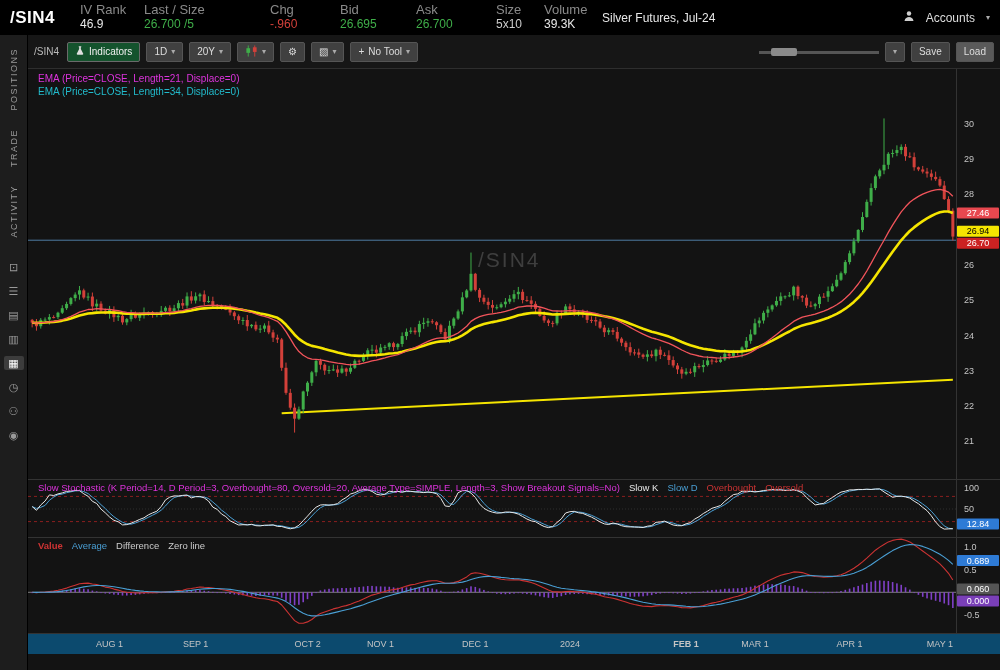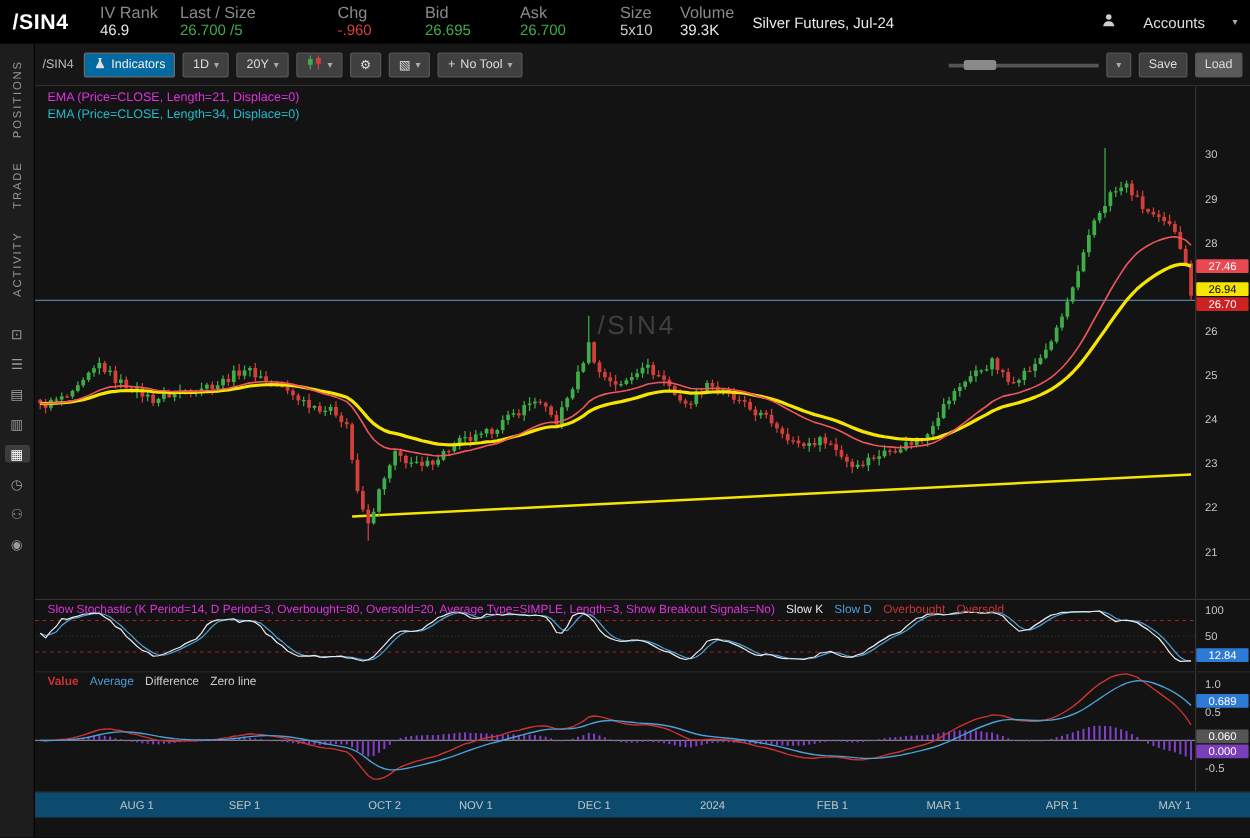--- a/index.html
+++ b/index.html
@@ -12,35 +12,35 @@
   .stats{display:flex;gap:14px;align-items:center}
   .stat{display:flex;flex-direction:column;justify-content:center;line-height:1.15}
   .stat .lbl{font-size:13px;color:#8a8a8a}
   .stat .val{font-size:12px}
   .stats .stat:nth-child(1){min-width:50px}.stats .stat:nth-child(2){min-width:112px}
   .stats .stat:nth-child(3){min-width:56px}.stats .stat:nth-child(4){min-width:62px}
   .stats .stat:nth-child(5){min-width:66px}.stats .stat:nth-child(6){min-width:34px}
   .stats .stat:nth-child(7){min-width:44px}
   .desc{color:#e8e8e8;font-size:12px}
   .spacer{flex:1}
-  .accounts{display:flex;align-items:center;gap:22px;color:#ddd;font-size:12px;cursor:pointer}
+  .accounts{display:flex;align-items:center;gap:11px;color:#ddd;font-size:12px;cursor:pointer}
   .caret{font-size:8px;color:#aaa}
   
   .body{flex:1;display:flex;min-height:0}
   .sidebar{width:28px;background:#1d1d1d;border-right:1px solid #000;display:flex;flex-direction:column;align-items:center;padding-top:4px}
   .vtab{writing-mode:vertical-rl;transform:rotate(180deg);font-size:9px;color:#9a9a9a;letter-spacing:1.5px;padding:9px 0;cursor:pointer}
   .sicons{display:flex;flex-direction:column;gap:10px;margin-top:14px;align-items:center}
   .sicon{color:#9a9a9a;font-size:11px;width:20px;height:14px;display:flex;align-items:center;justify-content:center;cursor:pointer}
   .sicon.active{color:#fff;background:#3c3c3c;border-radius:2px}
   .content{flex:1;display:flex;flex-direction:column;min-width:0;background:#161616}
   
   .toolbar{flex:0 0 33px;display:flex;align-items:center;gap:6px;padding:0 6px;background:#161616}
   .tsym{font-size:10px;color:#bbb;margin-right:2px}
   .tbtn{background:#404040;border:1px solid #555;color:#ddd;font-size:10px;height:20px;display:inline-flex;align-items:center;gap:4px;padding:0 7px;border-radius:2px;cursor:pointer;font-family:"Liberation Sans",sans-serif}
-  .tbtn.ind{background:#0369a1;border-color:#6a6a6a;color:#f0f0f0}
+  .tbtn.ind{background:#14532d;border-color:#6a6a6a;color:#f0f0f0}
   .tbtn.load{background:#5a5a5a}
   .zoom-slider{position:relative;width:120px;height:20px;cursor:pointer}
   .zoom-slider .track{position:absolute;left:0;right:0;top:9px;height:3px;background:#555}
   .zoom-slider .handle{position:absolute;left:12px;top:6px;width:26px;height:8px;background:#8a8a8a;border-radius:2px}
   
   .charts{flex:1;display:flex;flex-direction:column;min-height:0;border-top:1px solid #2e2e2e}
   .panel{position:relative;background:#131313}
   .panel svg{display:block}
   svg text{font-family:"Liberation Sans",sans-serif}
   .legend{position:absolute;left:10px;top:3px;font-size:10px;line-height:13px;pointer-events:none}
@@ -903,21 +903,21 @@
             </div>
         </div>
         <div class="sep"></div>
         <div class="time-axis" id="time-axis">
             <span style="left: 81.593px;">AUG 1</span>
             <span style="left: 167.64px;">SEP 1</span>
             <span style="left: 253.686px; margin-left: 26px;">OCT 2</span>
             <span style="left: 352.64px;">NOV 1</span>
             <span style="left: 447.291px;">DEC 1</span>
             <span style="left: 541.942px;">2024</span>
-            <span style="left: 638px;">FEB 1</span>
+            <span style="left: 658px; font-weight: bold;">FEB 1</span>
             <span style="left: 726.942px;">MAR 1</span>
             <span style="left: 821.593px;">APR 1</span>
             <span style="left: 911.942px;">MAY 1</span>
           </div>
         <div class="filler"></div>
       </div>
     </div>
   </div>
 </div>
 

